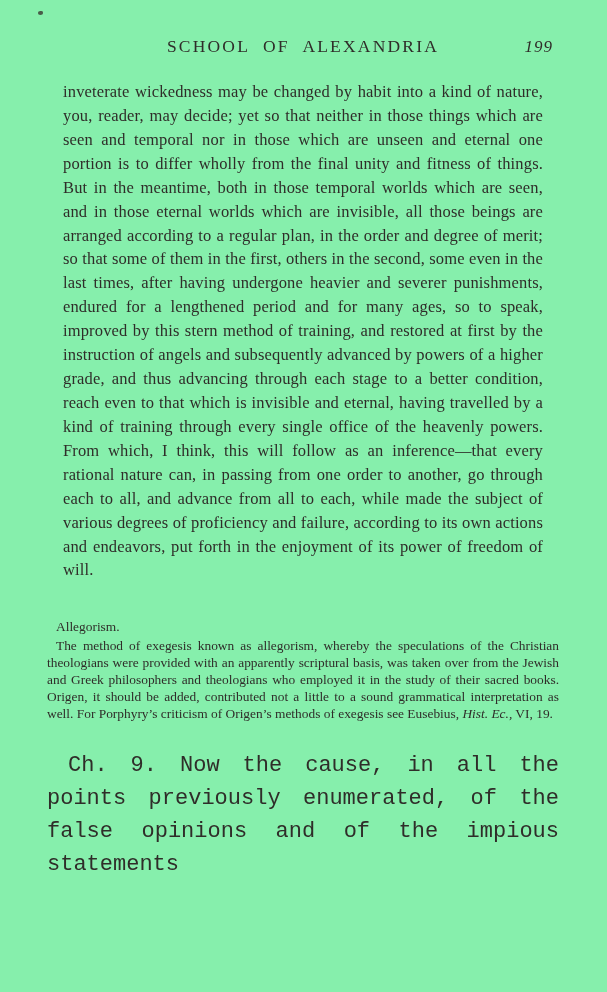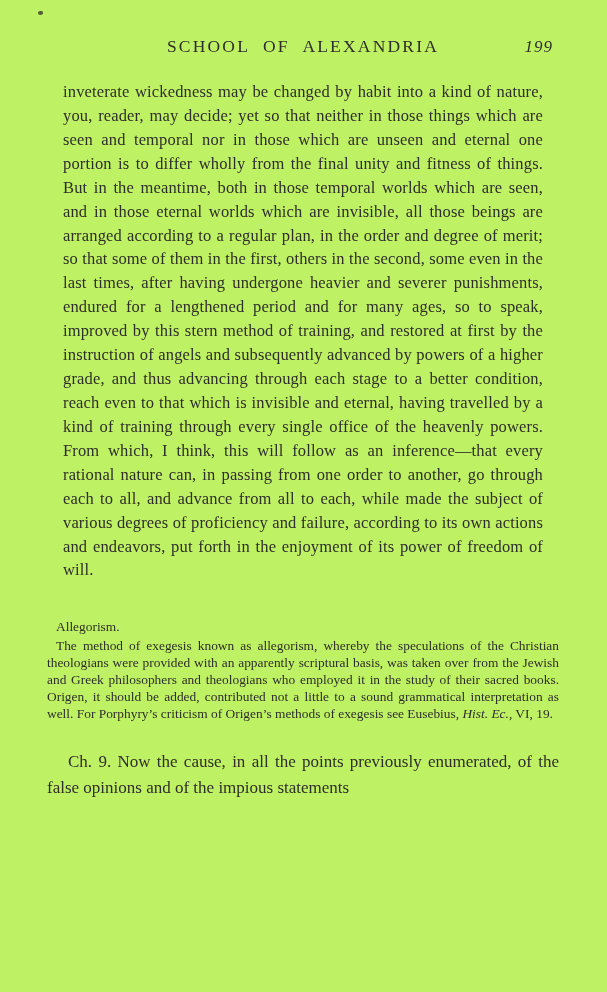--- a/index.html
+++ b/index.html
@@ -10,21 +10,21 @@
     font-family: "Liberation Serif", "DejaVu Serif", serif;
     color: #2f2d29;
     overflow: hidden;
   }
   .page {
     position: relative;
     box-sizing: border-box;
     width: 607px;
     height: 992px;
     padding: 36px 48px 0 47px;
-    background: #bef264;
+    background: #86efac;
   }
   .ink-speck {
     position: absolute;
     left: 38px;
     top: 11px;
     width: 5px;
     height: 4px;
     background: #3a372f;
     border-radius: 50% 40% 60% 50%;
     opacity: 0.8;
@@ -75,24 +75,25 @@
     margin: 0 0 1px 9px;
   }
   .note-body {
     margin: 0;
     text-align: justify;
     text-indent: 9px;
     font-family: Liberation Serif, serif;
   }
   .closing-text {
     margin: 27px 0 0 0;
-    font-size: 17px;
+    font-size: 22px;
     line-height: 1.5;
     text-align: justify;
     text-indent: 21px;
+    font-family: Liberation Mono, monospace;
   }
 </style>
 </head>
 <body>
 
 <div class="page">
 
   <span class="ink-speck"></span>
 
   <header class="page-header">

